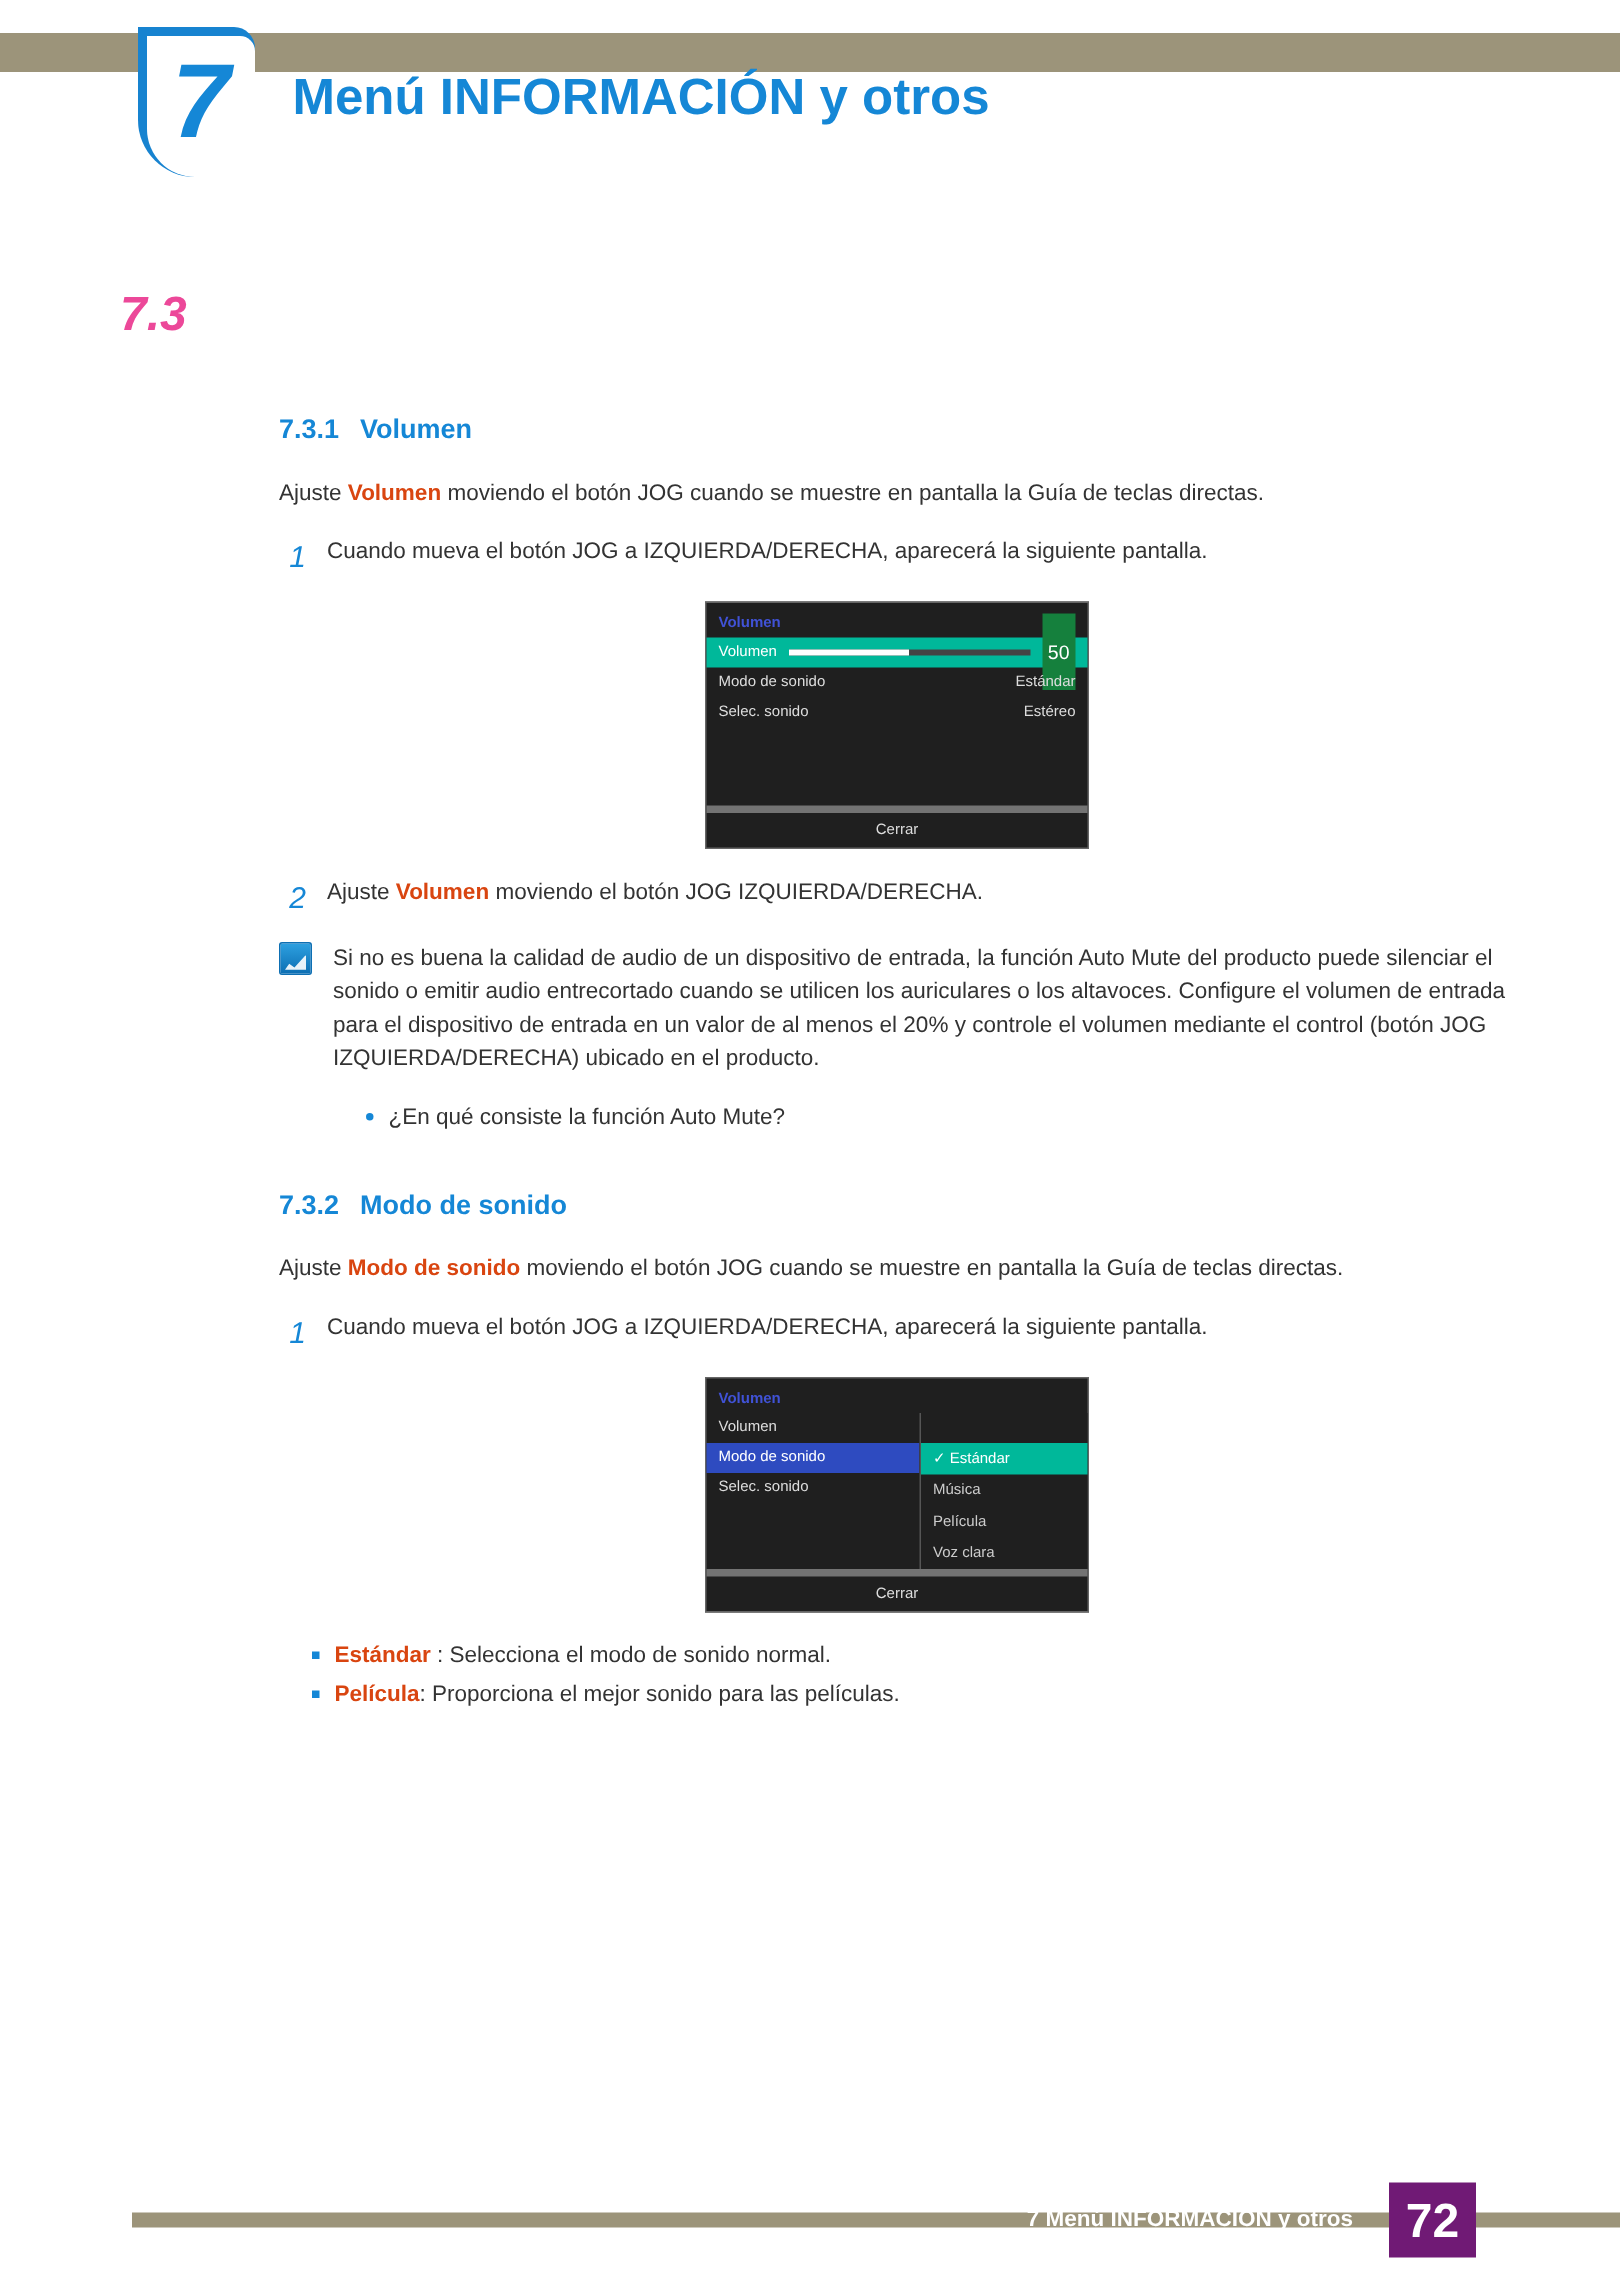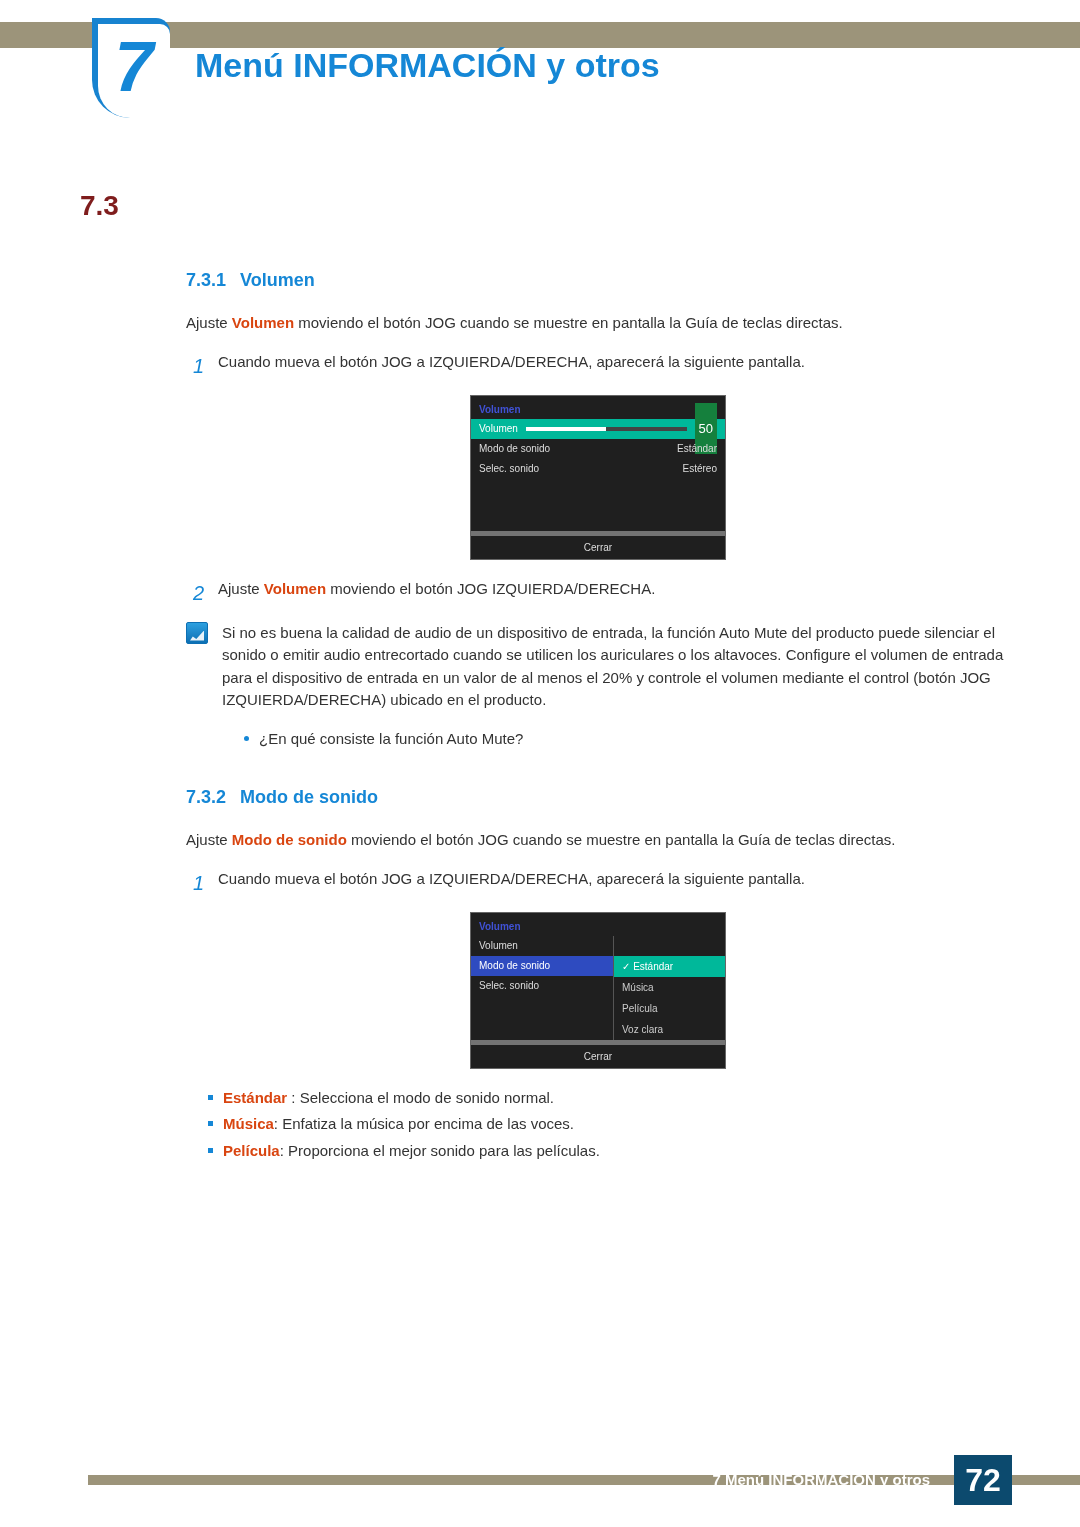--- a/index.html
+++ b/index.html
@@ -56,21 +56,21 @@
     font-weight: bold;
     color: #1587d6;
   }
   .content {
     position: absolute;
     top: 185px;
     left: 80px;
     right: 70px;
   }
   .h1-row { display: flex; align-items: baseline; gap: 20px; margin-bottom: 40px; }
-  .h1-num { font-size: 28px; font-weight: bold; color: #7f1d1d; }
+  .h1-num { font-size: 32px; font-weight: bold; color: #ec4899; font-style: italic; }
   .h1-text { font-size: 28px; font-weight: bold; color: #1587d6; }
   .sect { margin-left: 106px; margin-bottom: 30px; }
   .h2-row { display: flex; align-items: baseline; gap: 14px; margin-bottom: 18px; }
   .h2-num { font-size: 18px; font-weight: bold; color: #1587d6; }
   .h2-text { font-size: 18px; font-weight: bold; color: #1587d6; }
   .para { margin-bottom: 16px; }
   .red { color: #d94510; font-weight: bold; }
   .step-row { display: flex; align-items: flex-start; gap: 14px; margin-bottom: 14px; }
   .step-num { font-size: 20px; font-style: italic; color: #1587d6; font-weight: normal; width: 18px; text-align: right; }
   .step-text { flex: 1; }
@@ -136,27 +136,27 @@
   .footer-text {
     position: relative;
     color: #fff;
     font-weight: bold;
     font-size: 15px;
     margin-right: 12px;
     padding-right: 12px;
   }
   .footer-page {
     position: relative;
-    background: #0c4a6e;
+    background: #701a75;
     color: #fff;
     font-size: 32px;
     font-weight: bold;
     width: 58px; height: 50px;
     display:flex; align-items:center; justify-content:center;
-    margin-right: 68px;
+    margin-right: 96px;
   }
 </style>
 </head>
 <body>
 
 <div class="top-bar"></div>
 
 <div class="chapter-tab">
   <div class="chapter-tab-inner">
     <div class="chapter-num">7</div>
@@ -267,24 +267,20 @@
       </div>
       <div class="osd-close">Cerrar</div>
     </div>
 
     <div class="bullet-row">
       <div class="bullet-dot square"></div>
       <div class="bullet-text"><span class="red">Estándar</span><span> : Selecciona el modo de sonido normal.</span></div>
     </div>
     <div class="bullet-row">
       <div class="bullet-dot square"></div>
-      <div class="bullet-text"><span class="red">Música</span><span>: Enfatiza la música por encima de las voces.</span></div>
-    </div>
-    <div class="bullet-row">
-      <div class="bullet-dot square"></div>
       <div class="bullet-text"><span class="red">Película</span><span>: Proporciona el mejor sonido para las películas.</span></div>
     </div>
 
   </div>
 </div>
 
 <div class="footer">
   <div class="footer-bar"></div>
   <div class="footer-text">7 Menú INFORMACIÓN y otros</div>
   <div class="footer-page">72</div>

